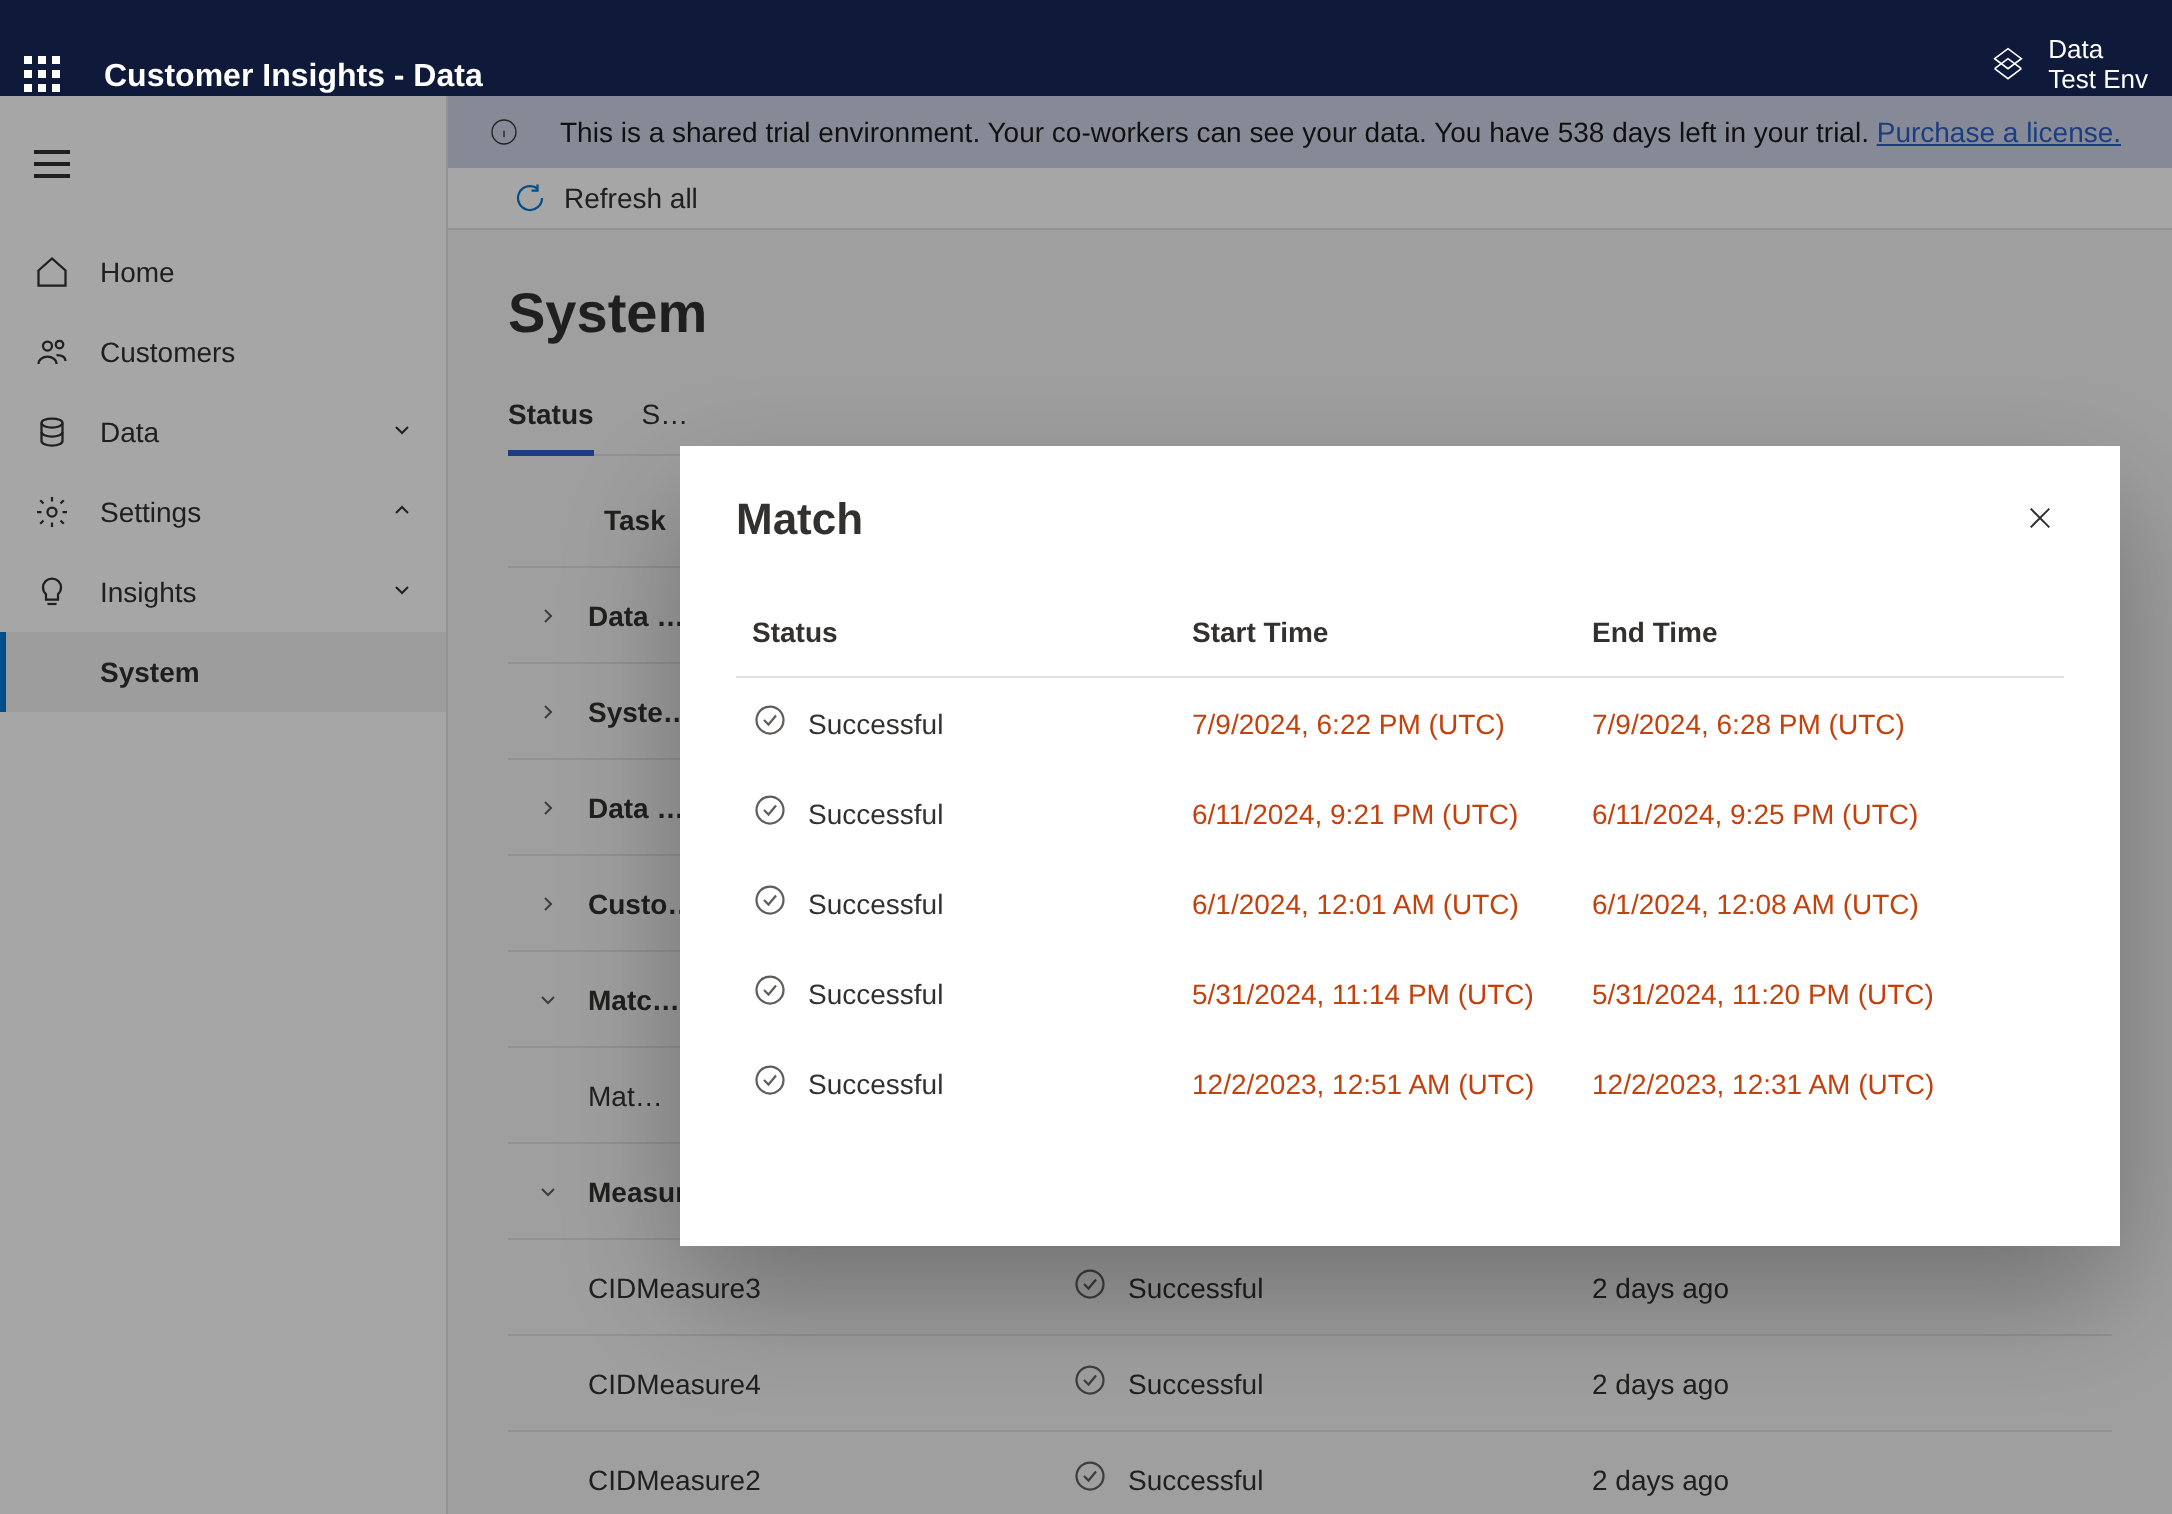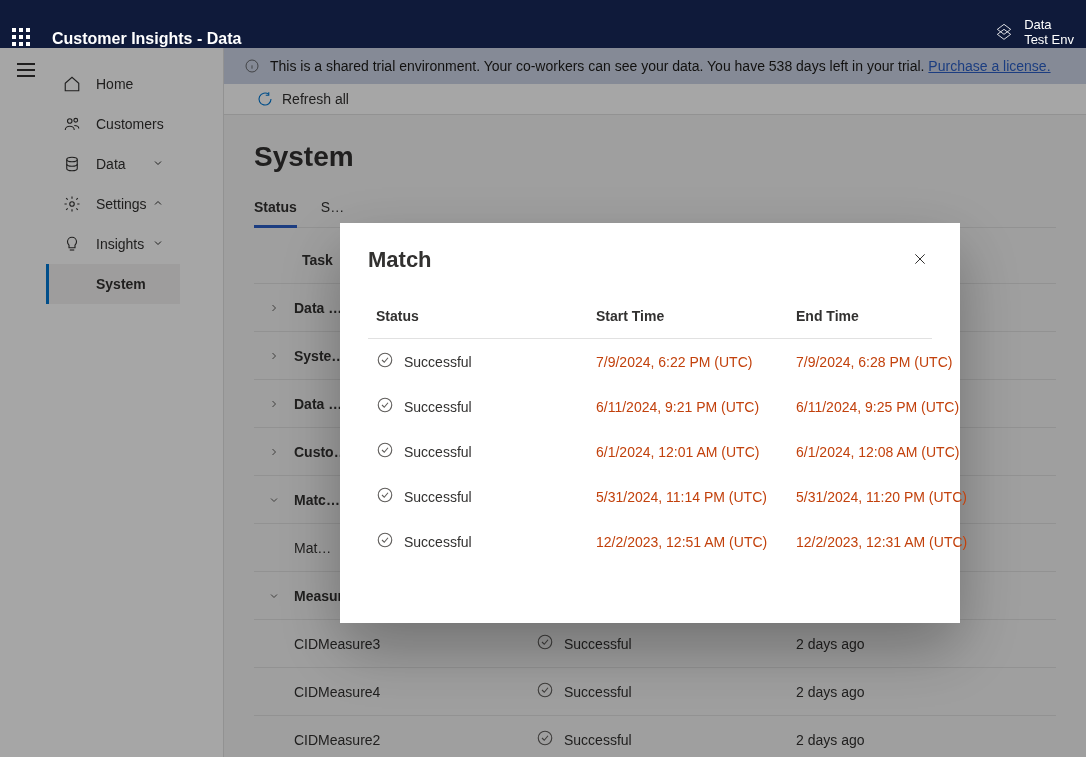--- a/index.html
+++ b/index.html
@@ -27,39 +27,39 @@
   .nav-spacer{flex:1}
   .env-block{display:flex;align-items:center;gap:10px}
   .env-icon svg{width:20px;height:20px;stroke:#fff;fill:none}
   .env-text{display:flex;flex-direction:column;line-height:1.2;font-size:13px}
   .env-text .line1{font-weight:400}
   .env-text .line2{font-weight:400}
 
   
   .shell{display:flex;height:calc(100% - 48px);position:relative}
 
-  .sidebar{width:224px;background:var(--sidebar-bg);border-right:1px solid var(--border);display:flex;flex-direction:row;padding-top:2px}
+  .sidebar{width:224px;background:var(--sidebar-bg);border-right:1px solid var(--border);display:flex;flex-direction:column;padding-top:14px}
   .hamburger{width:40px;height:40px;display:flex;align-items:center;justify-content:center;cursor:pointer;margin-left:6px}
   .hamburger div{width:18px;height:2px;background:#323130;position:relative}
   .hamburger div::before,.hamburger div::after{content:"";position:absolute;left:0;width:18px;height:2px;background:#323130}
   .hamburger div::before{top:-6px}
   .hamburger div::after{top:6px}
   .nav-list{margin-top:14px;display:flex;flex-direction:column}
   .nav-item{display:flex;align-items:center;height:40px;padding:0 16px;cursor:pointer;position:relative}
   .nav-item .icon{width:20px;height:20px;margin-right:14px;flex:none;display:flex;align-items:center;justify-content:center}
   .nav-item .icon svg{width:18px;height:18px;stroke:#323130;fill:none;stroke-width:1.5}
   .nav-item .chev{margin-left:auto}
   .nav-item .chev svg{width:12px;height:12px;stroke:#323130;fill:none;stroke-width:2}
   .nav-sub{padding-left:50px;height:40px;display:flex;align-items:center;cursor:pointer;font-weight:600}
   .nav-sub.active{background:#f3f2f1}
   .nav-sub.active::before{content:"";position:absolute;left:0;width:3px;height:40px;background:var(--accent)}
   .nav-sub{position:relative}
 
   .content{flex:1;display:flex;flex-direction:column;overflow:auto}
-  .notice{background:var(--notice-bg);padding:10px 20px;display:flex;align-items:center;gap:10px;font-size:14px;color:#1b1a19}
+  .notice{background:var(--notice-bg);padding:10px 20px;display:flex;align-items:center;gap:20px;font-size:14px;color:#1b1a19}
   .notice svg{width:16px;height:16px;stroke:#323130;fill:none;flex:none}
   .notice a{color:var(--link);text-decoration:underline;cursor:pointer}
 
   .cmdbar{background:#fff;padding:0 24px;border-bottom:1px solid var(--border);display:flex;align-items:center}
   .cmdbtn{display:flex;align-items:center;gap:8px;cursor:pointer;padding:6px 8px}
   .cmdbtn svg{width:18px;height:18px;stroke:var(--accent);fill:none;stroke-width:1.5}
 
   .page{padding:20px 30px}
   .page h1{font-size:28px;font-weight:600;margin:6px 0 16px}
   .tabs{display:flex;gap:24px;border-bottom:1px solid var(--border);margin-bottom:8px}
@@ -73,21 +73,21 @@
   .grid-row .cell{padding:12px 0;display:flex;align-items:center;gap:10px}
   .chev-cell svg{width:12px;height:12px;stroke:#605e5c;fill:none;stroke-width:2}
   .row-toggle{width:40px;display:flex;justify-content:center;cursor:pointer}
   .indent1{padding-left:8px}
   .indent2{padding-left:24px}
   .status-icon svg{width:18px;height:18px;stroke:#605e5c;fill:none;stroke-width:1.5}
   .grp-title{font-weight:600}
 
   
   .overlay{position:absolute;inset:0;background:var(--overlay);z-index:5}
-  .modal{position:absolute;z-index:10;background:#fff;box-shadow:0 25px 60px rgba(0,0,0,0.3);left:340px;top:175px;width:620px;min-height:400px;padding:24px 28px 40px}
+  .modal{position:absolute;z-index:10;background:#fff;box-shadow:0 25px 60px rgba(0,0,0,0.3);left:340px;top:175px;width:720px;min-height:400px;padding:24px 28px 40px}
   .modal-head{display:flex;align-items:flex-start}
   .modal-title{font-size:22px;font-weight:600;margin:0;flex:1}
   .close-btn{cursor:pointer;padding:4px}
   .close-btn svg{width:16px;height:16px;stroke:#323130;stroke-width:1.5;fill:none}
   .modal-grid-head,.modal-grid-row{display:grid;grid-template-columns:220px 200px 200px;align-items:center}
   .modal-grid-head{font-weight:600;padding:34px 8px 14px;border-bottom:1px solid var(--border)}
   .modal-grid-row{padding:12px 8px}
   .mg-status{display:flex;align-items:center;gap:10px}
   .mg-status svg{width:18px;height:18px;stroke:#605e5c;fill:none;stroke-width:1.5}
   .mg-time{color:#c2410c}

